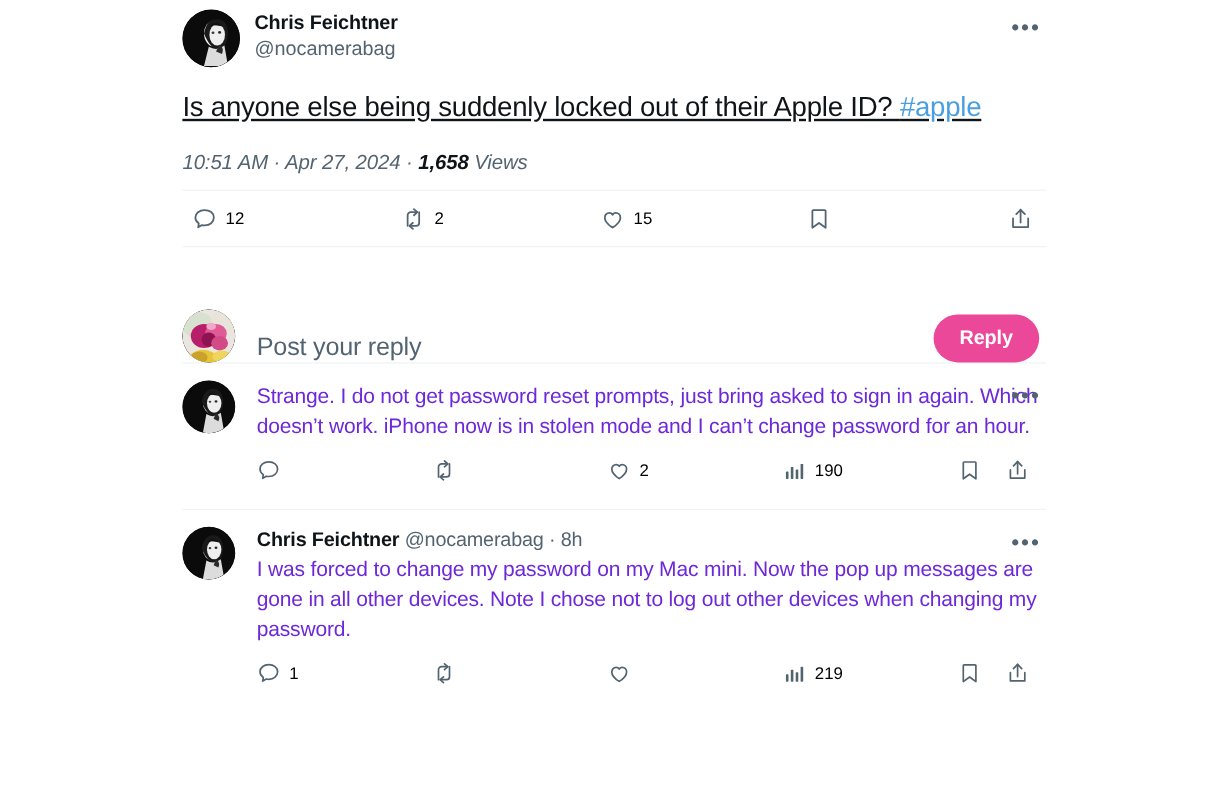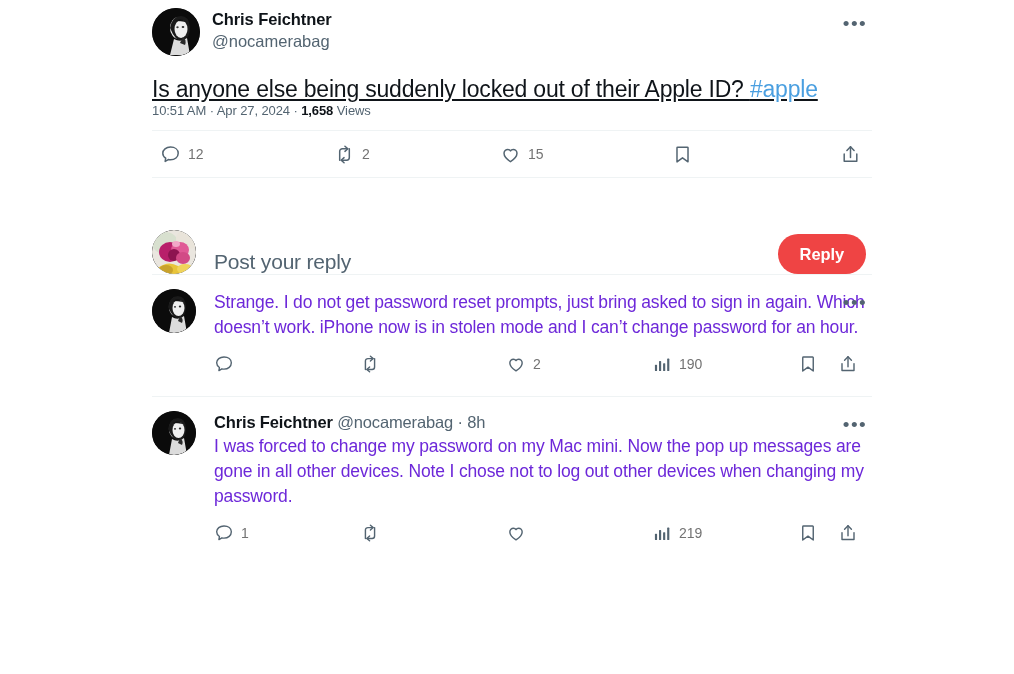--- a/index.html
+++ b/index.html
@@ -55,40 +55,42 @@
   .mt-body {
     margin-top: 20px;
     font-size: 23px;
     line-height: 27px;
     color: #0f1419;
     letter-spacing: -0.2px;
     text-decoration: underline;
   }
   .hashtag { color: #4a9fe0; }
   .mt-meta {
-    font-size: 13px;
+    margin-top: 23px;
+    font-size: 17px;
     color: #536471;
     letter-spacing: -0.1px;
+    font-style: italic;
   }
   .mt-meta b { color:#0f1419; font-weight: bold; }
 
   
   .actions-main {
     margin-top: 12px;
     height: 48px;
     display: flex;
     align-items: center;
     border-top: 1px solid #eff3f4;
     border-bottom: 1px solid #eff3f4;
   }
   .act {
     display:flex; align-items:center; gap:7px;
     color:#536471; cursor:pointer;
   }
-  .act .cnt { font-size: 14px; color:#737373; }
+  .act .cnt { font-size: 14px; color:#000000; }
   .act svg { display:block; }
   .am-1 { position:absolute; left: 8px; }
   .am-2 { position:absolute; left: 182px; }
   .am-3 { position:absolute; left: 348px; }
   .am-4 { position:absolute; left: 520px; }
   .am-5 { position:absolute; left: 688px; }
   .actions-main { position: relative; }
 
   
   .composer {
@@ -100,21 +102,21 @@
   .cp-avatar { width: 44px; height: 44px; }
   .cp-placeholder {
     margin-left: 18px;
     font-size: 21px;
     color: #536471;
     letter-spacing: -0.2px;
   }
   .reply-btn {
     position:absolute;
     right: 6px;
-    background: #ef4444;
+    background: #ec4899;
     color: #ffffff;
     border: none;
     border-radius: 999px;
     height: 40px;
     padding: 0 22px;
     font-size: 16.5px;
     font-weight: bold;
     font-family: "Liberation Sans", sans-serif;
     cursor: pointer;
     letter-spacing: -0.1px;

